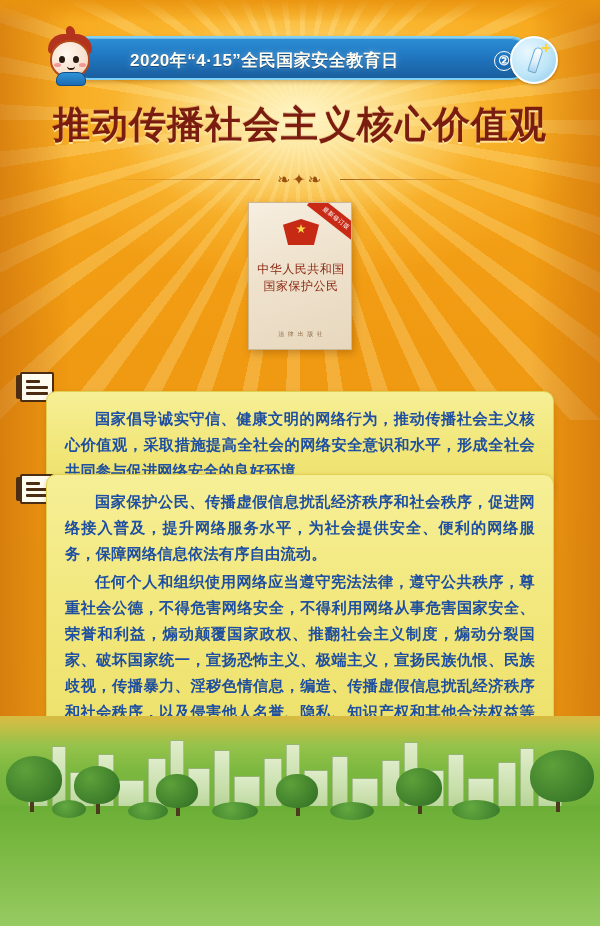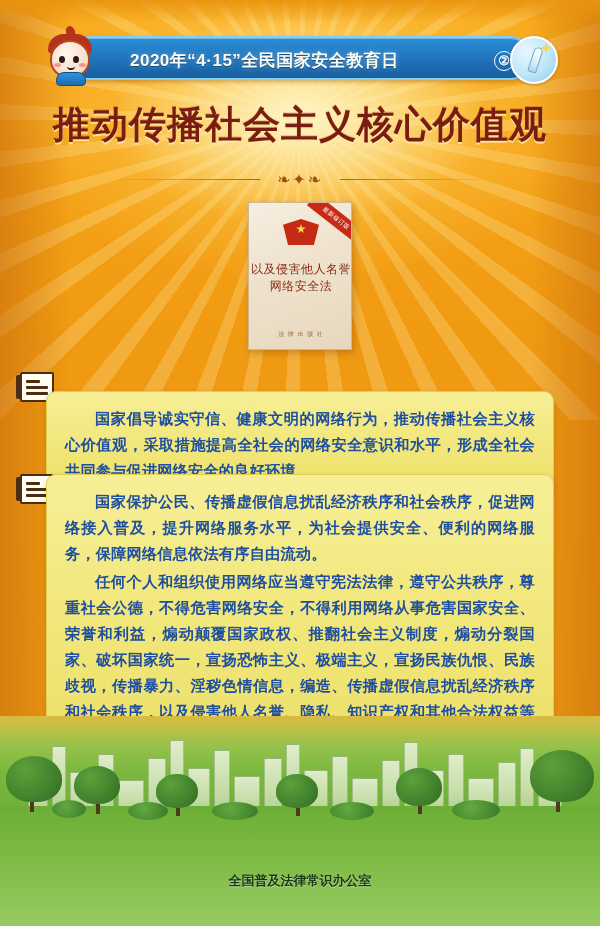--- a/index.html
+++ b/index.html
@@ -347,22 +347,22 @@
     <div class="line r"></div>
     <div class="orn">❧✦❧</div>
   </div>
 
   <div class="book">
     <div class="emblem-cn">
       <div class="shield"></div>
       <div class="star"></div>
     </div>
     <div class="title-cn">
-      <div>以及侵害他人名誉</div>
-      <div>网络安全法</div>
+      <div>中华人民共和国</div>
+      <div>国家保护公民</div>
     </div>
     <div class="pub">法 律 出 版 社</div>
     <div class="sash">最新修订版</div>
   </div>
 
   <div class="doc-icon" id="icon1">
     <div class="spine"></div>
     <div class="sheet">
       <div class="bar b1"></div>
       <div class="bar b2"></div>
@@ -430,16 +430,15 @@
     <div class="tree" style="left:530px; top:34px; width:64px; height:52px;"></div>
 
     <div class="shrub" style="left:52px;  top:84px; width:34px; height:18px;"></div>
     <div class="shrub" style="left:128px; top:86px; width:40px; height:18px;"></div>
     <div class="shrub" style="left:212px; top:86px; width:46px; height:18px;"></div>
     <div class="shrub" style="left:330px; top:86px; width:44px; height:18px;"></div>
     <div class="shrub" style="left:452px; top:84px; width:48px; height:20px;"></div>
   </div>
 
   <div class="footer">
-    <div>全国普及法律常识办公室</div>
   </div>
 
 </div>
 
 </body></html>

